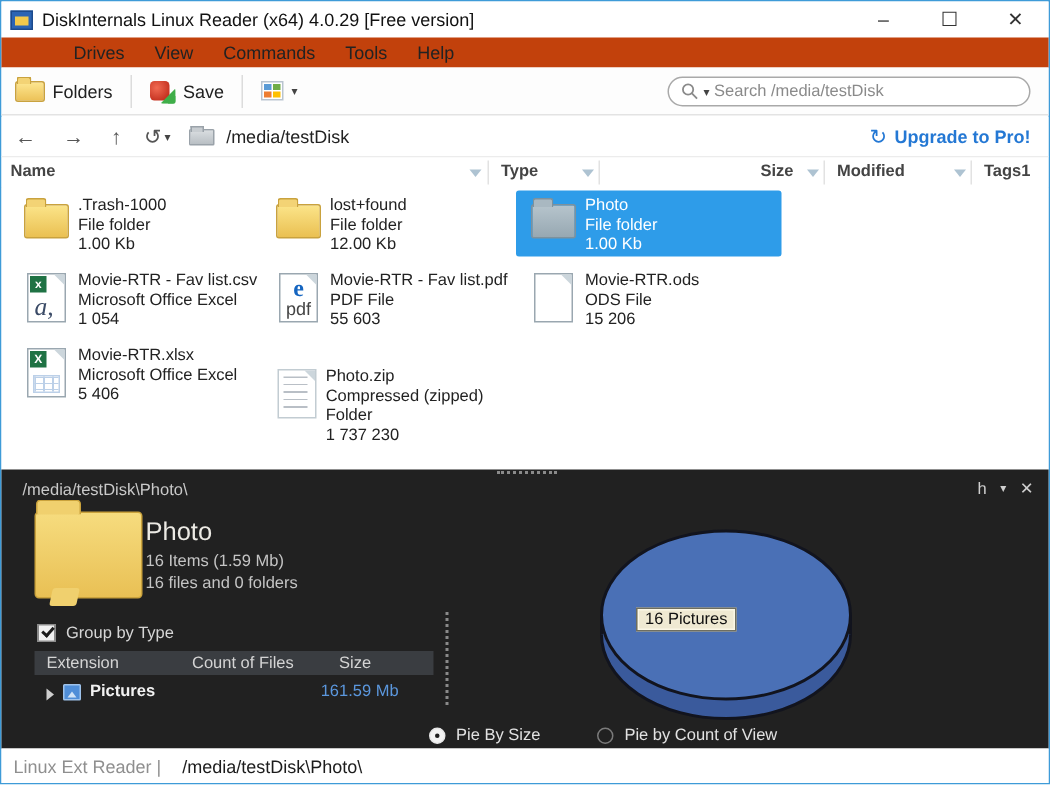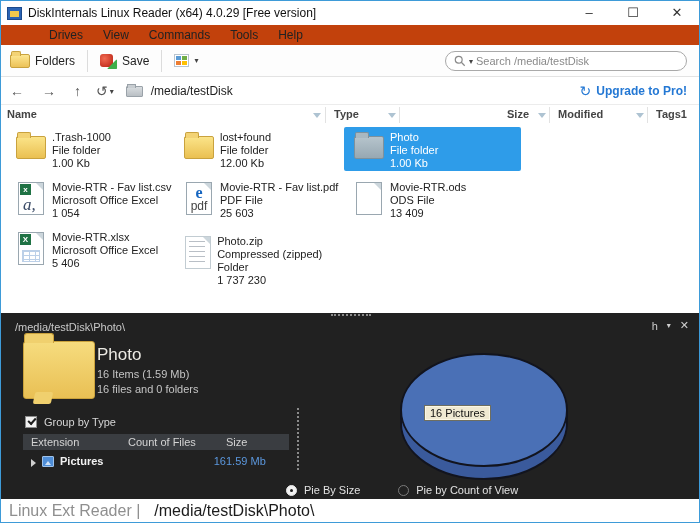--- a/index.html
+++ b/index.html
@@ -107,21 +107,21 @@
   .pieWrap { position:absolute; top:32px; left:388px; width:200px; height:150px; }
   .pieLabel { position:absolute; top:92px; left:423px; background:#efe9d2; border:1px solid #6e6e60; box-shadow:inset 0 0 0 1px #fbf7e6; color:#111; font-size:11px; padding:1px 5px; }
   .radios { position:absolute; top:171px; left:285px; display:flex; gap:38px; font-size:11px; color:#e2e2e2; }
   .radio-item { display:flex; align-items:center; gap:7px; }
   .rdo { width:11px; height:11px; border-radius:50%; border:1px solid #e6e6e6; position:relative; }
   .rdo.on { background:#f2f2f2; }
   .rdo.on::after { content:''; position:absolute; left:3px; top:3px; width:3px; height:3px; border-radius:50%; background:#1d1d1d; }
   .rdo.off { border-color:#7b7b7b; }
 
   
-  .statusbar { position:absolute; top:498px; left:0; width:100%; height:23px; background:#fff; display:flex; align-items:center; font-size:16px; }
+  .statusbar { position:absolute; top:498px; left:0; width:100%; height:23px; background:#fff; display:flex; align-items:center; font-size:12px; }
   .sb-reader { color:#8f8f8f; padding-left:8px; }
   .sb-path { color:#1c1c1c; padding-left:14px; }
 </style>
 </head>
 <body>
 
 <div class="win">
 
   <div class="titlebar">
     <span class="appicon"></span>
@@ -258,50 +258,50 @@
     <div class="tile" style="left:173px;top:52px">
       <div class="icwrap">
         <div class="page">
           <span class="etxt">e</span>
           <span class="pdftxt">pdf</span>
         </div>
       </div>
       <div class="tmeta">
         <div>Movie-RTR - Fav list.pdf</div>
         <div>PDF File</div>
-        <div>25 603</div>
+        <div>55 603</div>
       </div>
     </div>
 
     <div class="tile" style="left:343px;top:52px">
       <div class="icwrap">
           <div class="page"></div>
         </div>
       <div class="tmeta">
         <div>Movie-RTR.ods</div>
         <div>ODS File</div>
-        <div>13 409</div>
+        <div>15 206</div>
       </div>
     </div>
 
     <div class="tile" style="left:5px;top:102px">
       <div class="icwrap">
         <div class="page">
           <span class="badge">X</span>
           <span class="grid"></span>
         </div>
       </div>
       <div class="tmeta">
         <div>Movie-RTR.xlsx</div>
         <div>Microsoft Office Excel</div>
         <div>5 406</div>
       </div>
     </div>
 
-    <div class="tile" style="left:173px;top:106px">
+    <div class="tile" style="left:173px;top:116px">
       <div class="icwrap">
           <div class="page ziplight">
             <span class="ziplines"></span>
           </div>
         </div>
       <div class="tmeta">
         <div>Photo.zip</div>
         <div>Compressed (zipped) Folder</div>
         <div>1 737 230</div>
       </div>

